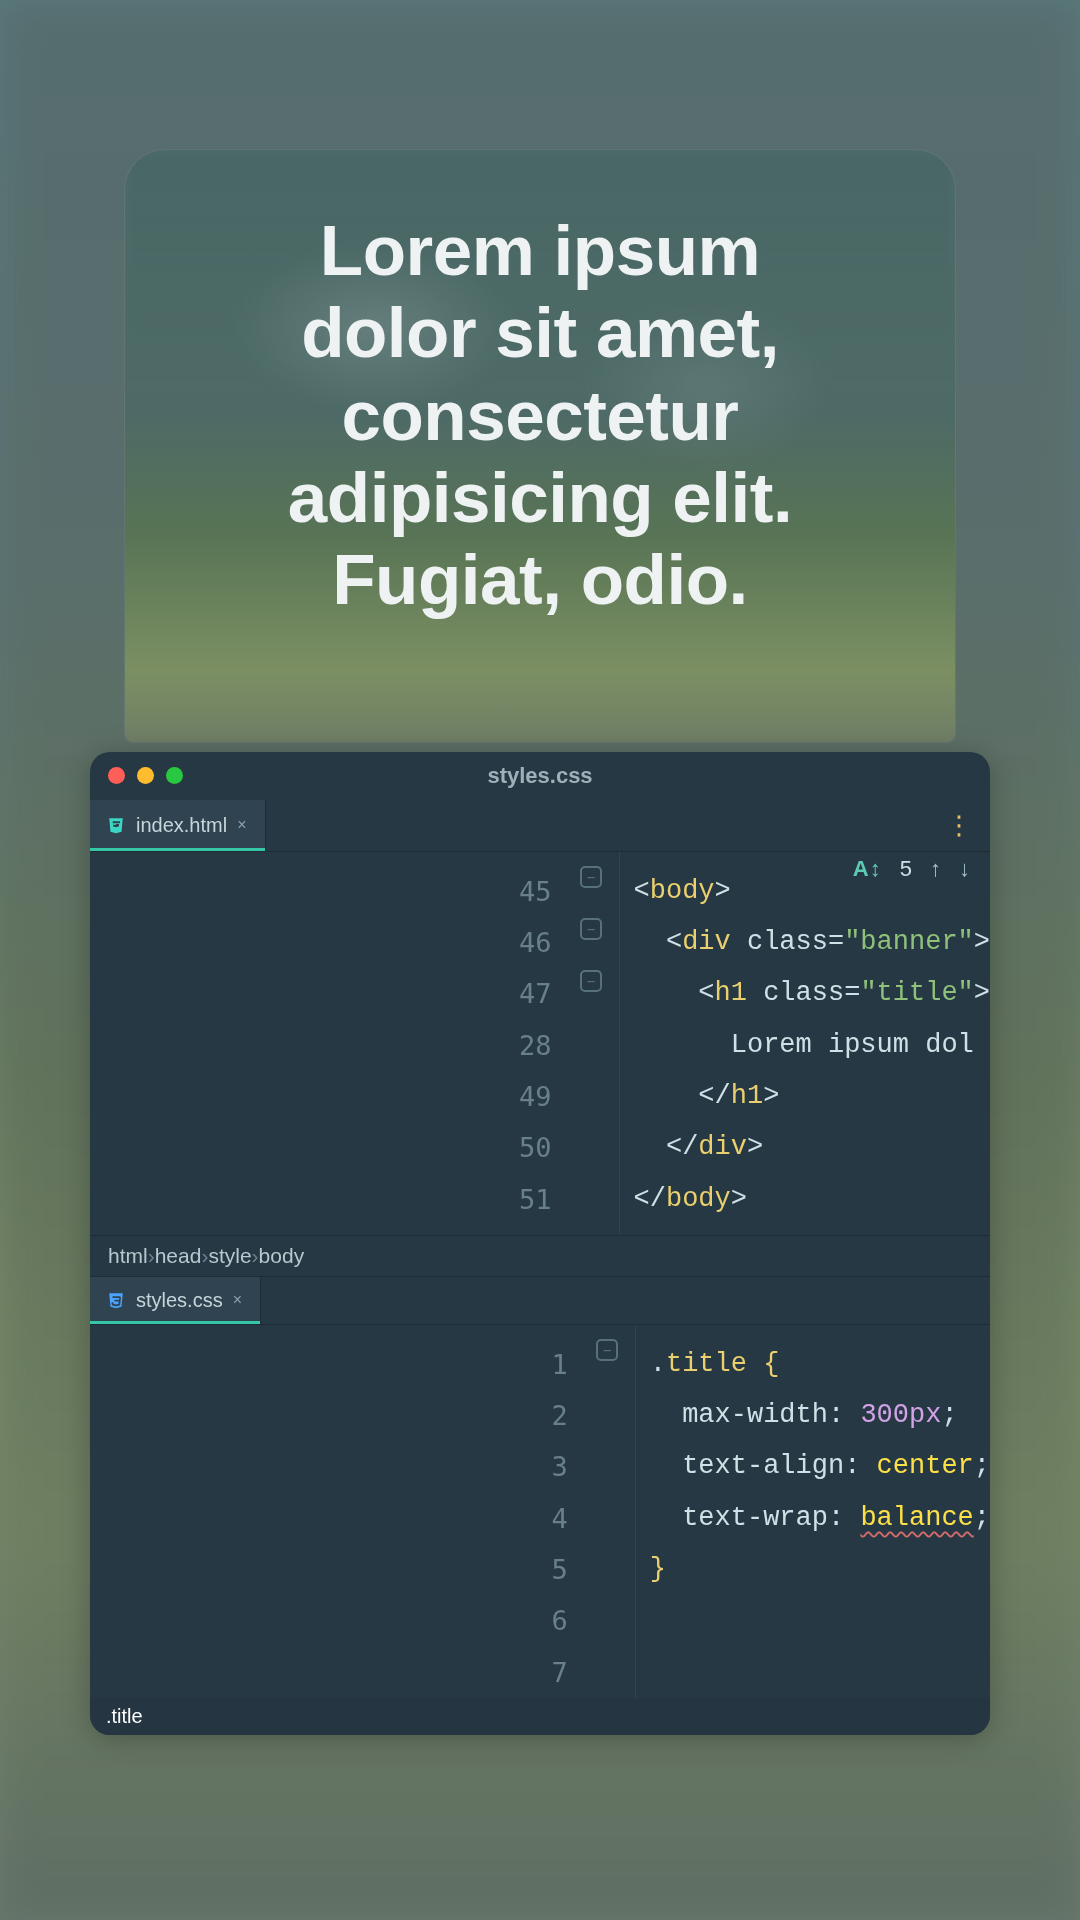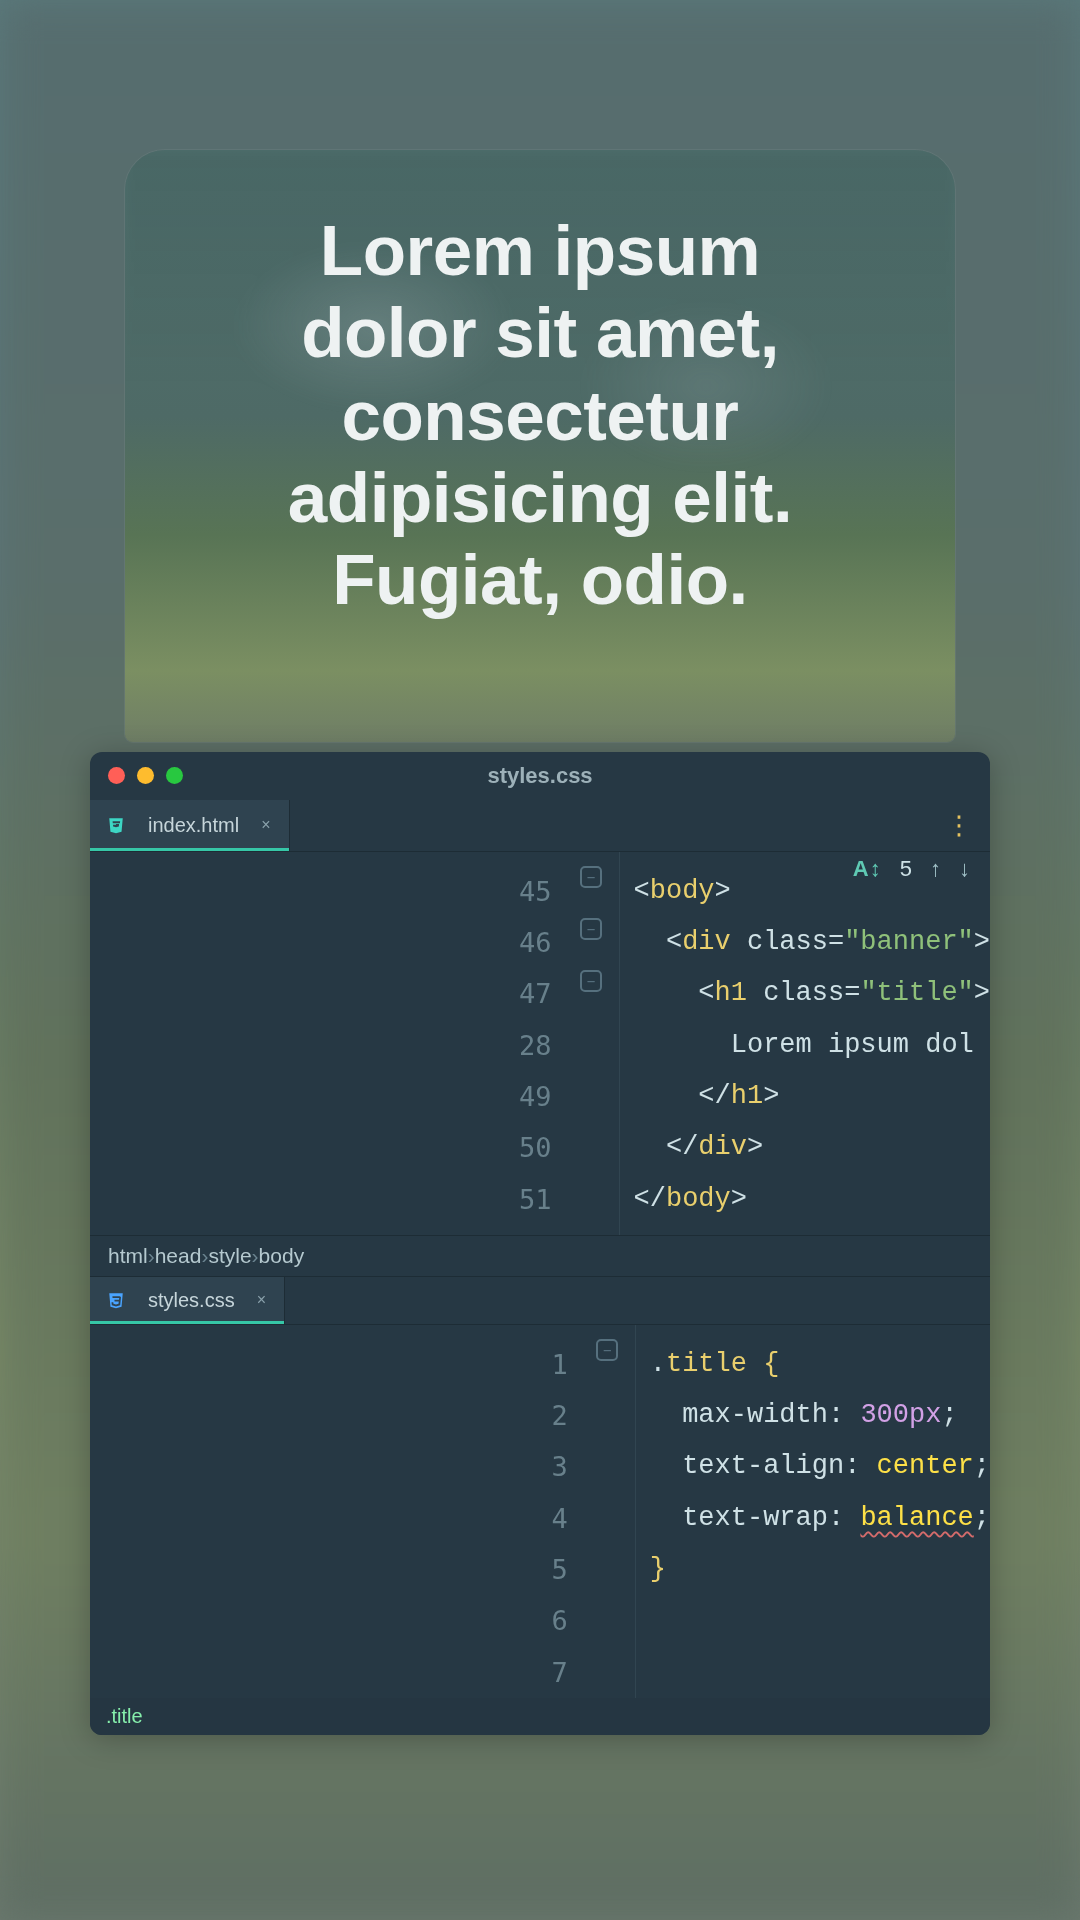--- a/index.html
+++ b/index.html
@@ -59,21 +59,21 @@
     letter-spacing: -0.5px;
     max-width: 600px;
     margin: 0 auto;
     position: relative;
   }
 
   .editor {
     margin-top: 10px;
     width: 900px;
     background: #263844;
-    border-radius: 12px;
+    border-radius: 20px;
     overflow: hidden;
     position: relative;
     box-shadow: 0 4px 30px rgba(0,0,0,.25);
   }
 
   .titlebar {
     height: 48px;
     display: flex;
     align-items: center;
     position: relative;
@@ -100,21 +100,21 @@
   .tabbar {
     height: 52px;
     display: flex;
     align-items: stretch;
     border-bottom: 1px solid #1d2c35;
     position: relative;
   }
   .tab {
     display: flex;
     align-items: center;
-    gap: 22px;
+    gap: 10px;
     padding: 0 18px 0 16px;
     background: #2f4350;
     color: #c6d5da;
     font-size: 20px;
     border-right: 1px solid #1d2c35;
     position: relative;
   }
   .tab.active::after{
     content:"";
     position:absolute; bottom:0; left:0; right:0; height:3px;
@@ -213,21 +213,21 @@
   .tabbar2 .tab .file-icon{ color:#4aa4ff;}
 
   .wavy{
     text-decoration: underline wavy #d46b6b;
     text-decoration-thickness:2px;
     text-underline-offset:6px;
   }
 
   .statusbar{
     padding:7px 16px;
-    color:#86efac;
+    color:#ffffff;
     font-size:20px;
     background:#253642;
   }
 
   .blurbg{
     position:absolute; inset:0;
     background: linear-gradient(180deg,#546e70 0%, #586f6b 30%, #60735a 55%, #6e805e 80%, #5d6e63 100%);
     filter: blur(18px) saturate(.9);
     z-index:0;
   }

